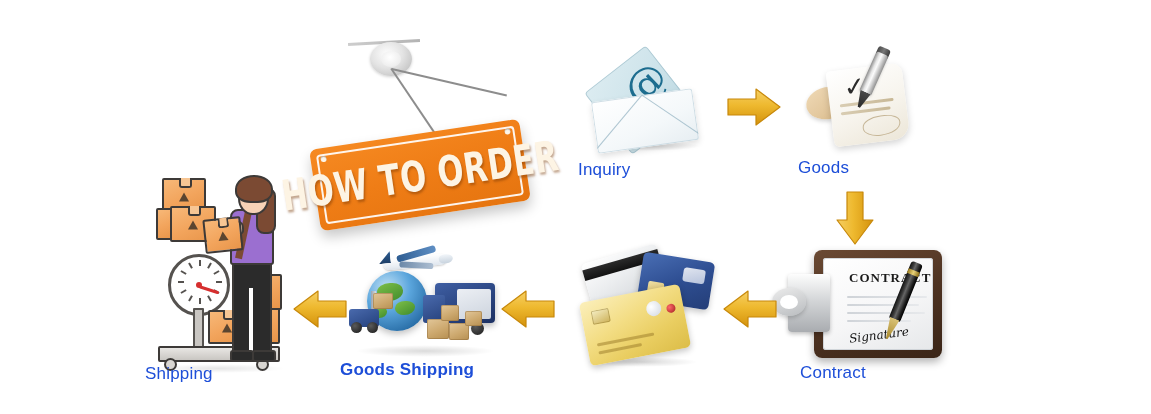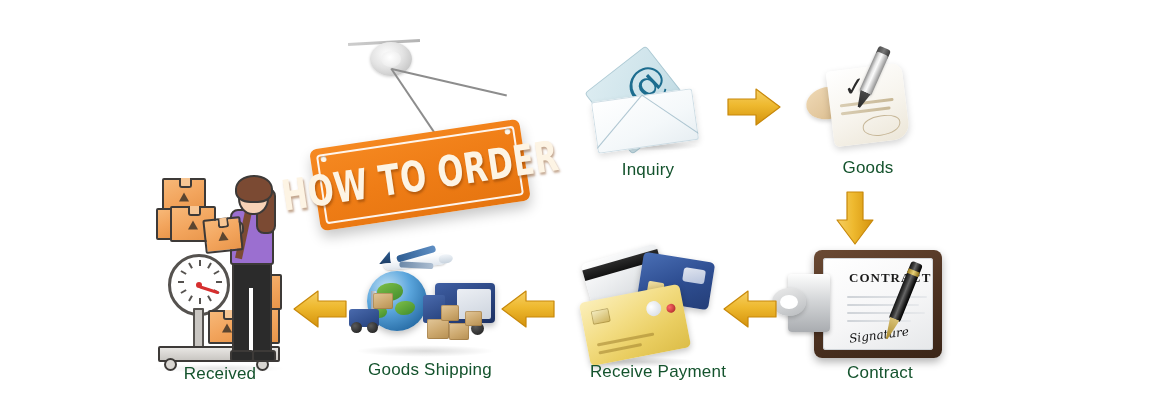--- a/index.html
+++ b/index.html
@@ -2,22 +2,22 @@
 <html><head>
 <meta charset="utf-8">
 <style>
   html,body{margin:0;padding:0;background:#ffffff;}
   body{width:1151px;height:414px;position:relative;overflow:hidden;
        font-family:"Liberation Sans","DejaVu Sans",sans-serif;}
 
   .stage{position:absolute;left:0;top:0;width:1151px;height:414px;background:#fff;}
 
   .node{position:absolute;}
-  .node-label{position:absolute;width:100%;text-align:center;
-              font-size:17px;color:#14532d;font-weight:400;letter-spacing:.2px;white-space:nowrap;}
+  .node-label{position:absolute;width:100%;
+              font-size:17px;color:#1d4ed8;font-weight:400;letter-spacing:.2px;white-space:nowrap;}
 
   
   #sign{left:300px;top:38px;width:240px;height:200px;}
   .hook{position:absolute;left:70px;top:4px;width:42px;height:34px;
         border-radius:50%;background:radial-gradient(ellipse at 40% 35%,#fdfdfd 0%,#e3e3e3 45%,#c9c9c9 75%,#dadada 100%);
         box-shadow:0 1px 3px rgba(0,0,0,.18);}
   .hook:after{content:"";position:absolute;left:11px;top:9px;width:20px;height:16px;border-radius:50%;
         background:radial-gradient(ellipse at 45% 40%,#ffffff 0%,#f0f0f0 60%,#e6e6e6 100%);}
   .ceiling{position:absolute;left:48px;top:3px;width:72px;height:3px;
         background:linear-gradient(90deg,#bdbdbd,#9a9a9a);transform:rotate(-3deg);opacity:.75;}
@@ -226,21 +226,21 @@
         background:radial-gradient(ellipse,rgba(0,0,0,.10),rgba(0,0,0,0) 70%);}
 
   
   .arrow{position:absolute;}
   .arrow svg{display:block;}
 
   .lbl-inquiry{left:578px;top:160px;width:140px;}
   .lbl-reply{left:798px;top:158px;width:140px;}
   .lbl-contract{left:800px;top:363px;width:160px;}
   .lbl-payment{left:568px;top:362px;width:180px;}
-  .lbl-shipping{left:340px;top:360px;width:180px;}
+  .lbl-shipping{left:340px;top:360px;width:180px;font-weight:bold;}
   .lbl-received{left:145px;top:364px;width:150px;}
 </style>
 </head>
 <body>
 
 <div class="stage">
 
   <div class="node" id="sign">
     <div class="ceiling"></div>
     <div class="hook"></div>
@@ -359,21 +359,20 @@
       </div>
       <div class="card card-gold">
         <div class="chip"></div>
         <div class="holo"></div>
         <div class="dot"></div>
         <div class="num" style="width:58px;bottom:18px;"></div>
         <div class="num" style="width:44px;"></div>
       </div>
     </div>
   </div>
-  <div class="node-label lbl-payment">Receive Payment</div>
 
   <div class="arrow" style="left:500px;top:288px;">
     <svg width="56" height="42" viewBox="0 0 56 42">
       <defs>
           <linearGradient id="gL2" x1="0" y1="0" x2="0" y2="1">
         <stop offset="0%" stop-color="#f6cf64"></stop>
             <stop offset="45%" stop-color="#eeb92f"></stop>
         <stop offset="100%" stop-color="#d4920c"></stop>
           </linearGradient>
         </defs>
@@ -488,15 +487,15 @@
       <div class="woman-arm"></div>
       <div class="woman-hair2"></div>
       <div class="woman-head"></div>
       <div class="woman-hair"></div>
       <div class="pbox" style="left:52px;top:40px;width:34px;height:30px;transform:rotate(-6deg);">
         <div class="tape"></div>
         <div class="mark"></div>
       </div>
     </div>
   </div>
-  <div class="node-label lbl-received">Received</div>
+  <div class="node-label lbl-received">Shipping</div>
 
 </div>
 
 </body></html>

